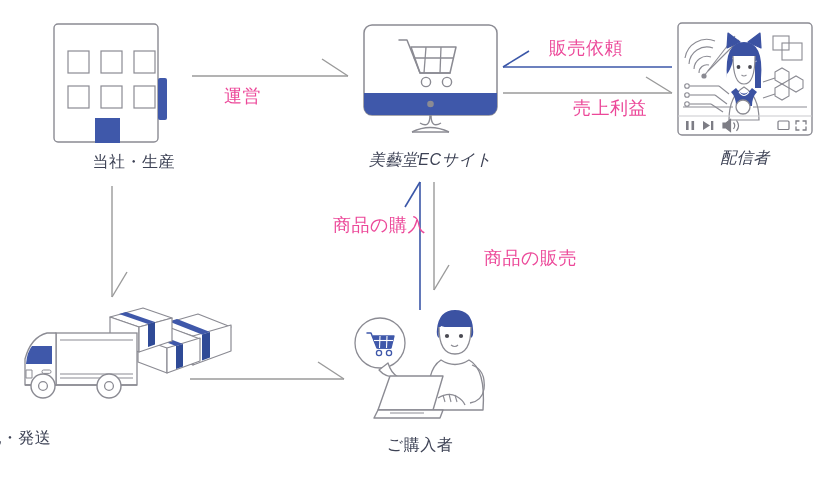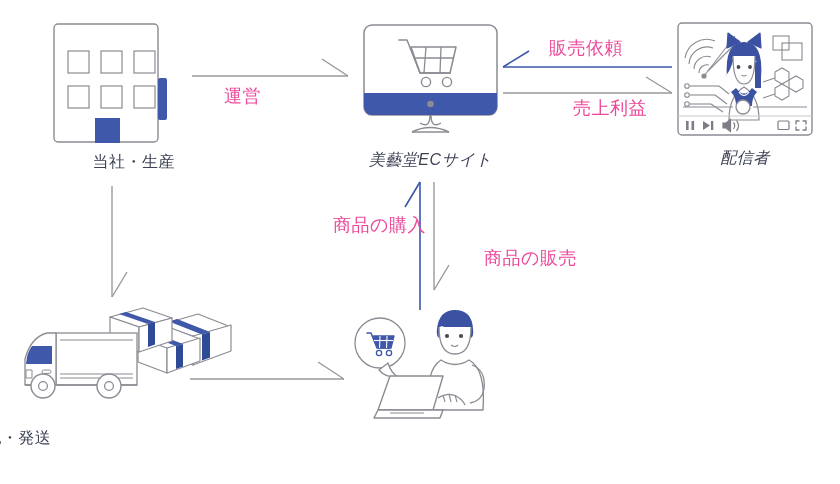--- a/index.html
+++ b/index.html
@@ -273,20 +273,21 @@
 
       <path d="M122 60 q14 5 12 24 q-2 12 -14 14" fill="none" stroke="#8b8b93" stroke-width="1.3"></path>
 
       <path d="M88 93 q10 -6 18 -2 q7 4 9 9" fill="#ffffff" stroke="#8b8b93" stroke-width="1.3"></path>
       <path d="M93 90 l2 7 M99 89 l2 8 M105 90 l2 7" fill="none" stroke="#8b8b93" stroke-width="1.1"></path>
 
       <path d="M28 105 l12 -34 h53 l-10 34 Z" fill="#ffffff" stroke="#8b8b93" stroke-width="1.4" stroke-linejoin="round"></path>
       <path d="M24 113 h66 l3 -8 h-65 Z" fill="#ffffff" stroke="#8b8b93" stroke-width="1.4" stroke-linejoin="round"></path>
       <line x1="40" y1="108" x2="74" y2="108" stroke="#8b8b93" stroke-width="1"></line>
     </svg>
+    <div class="node-label" style="top:130px;left:-10px;">ご購入者</div>
   </div>
 
   <div class="edge-label" style="left:224px;top:84px;">運営</div>
 
   <div class="edge-label" style="left:549px;top:36px;">販売依頼</div>
 
   <div class="edge-label" style="left:573px;top:88px;margin-top:8px;">売上利益</div>
 
   <div class="edge-label" style="left:311px;top:213px;margin-left:22px;">商品の購入</div>
 

